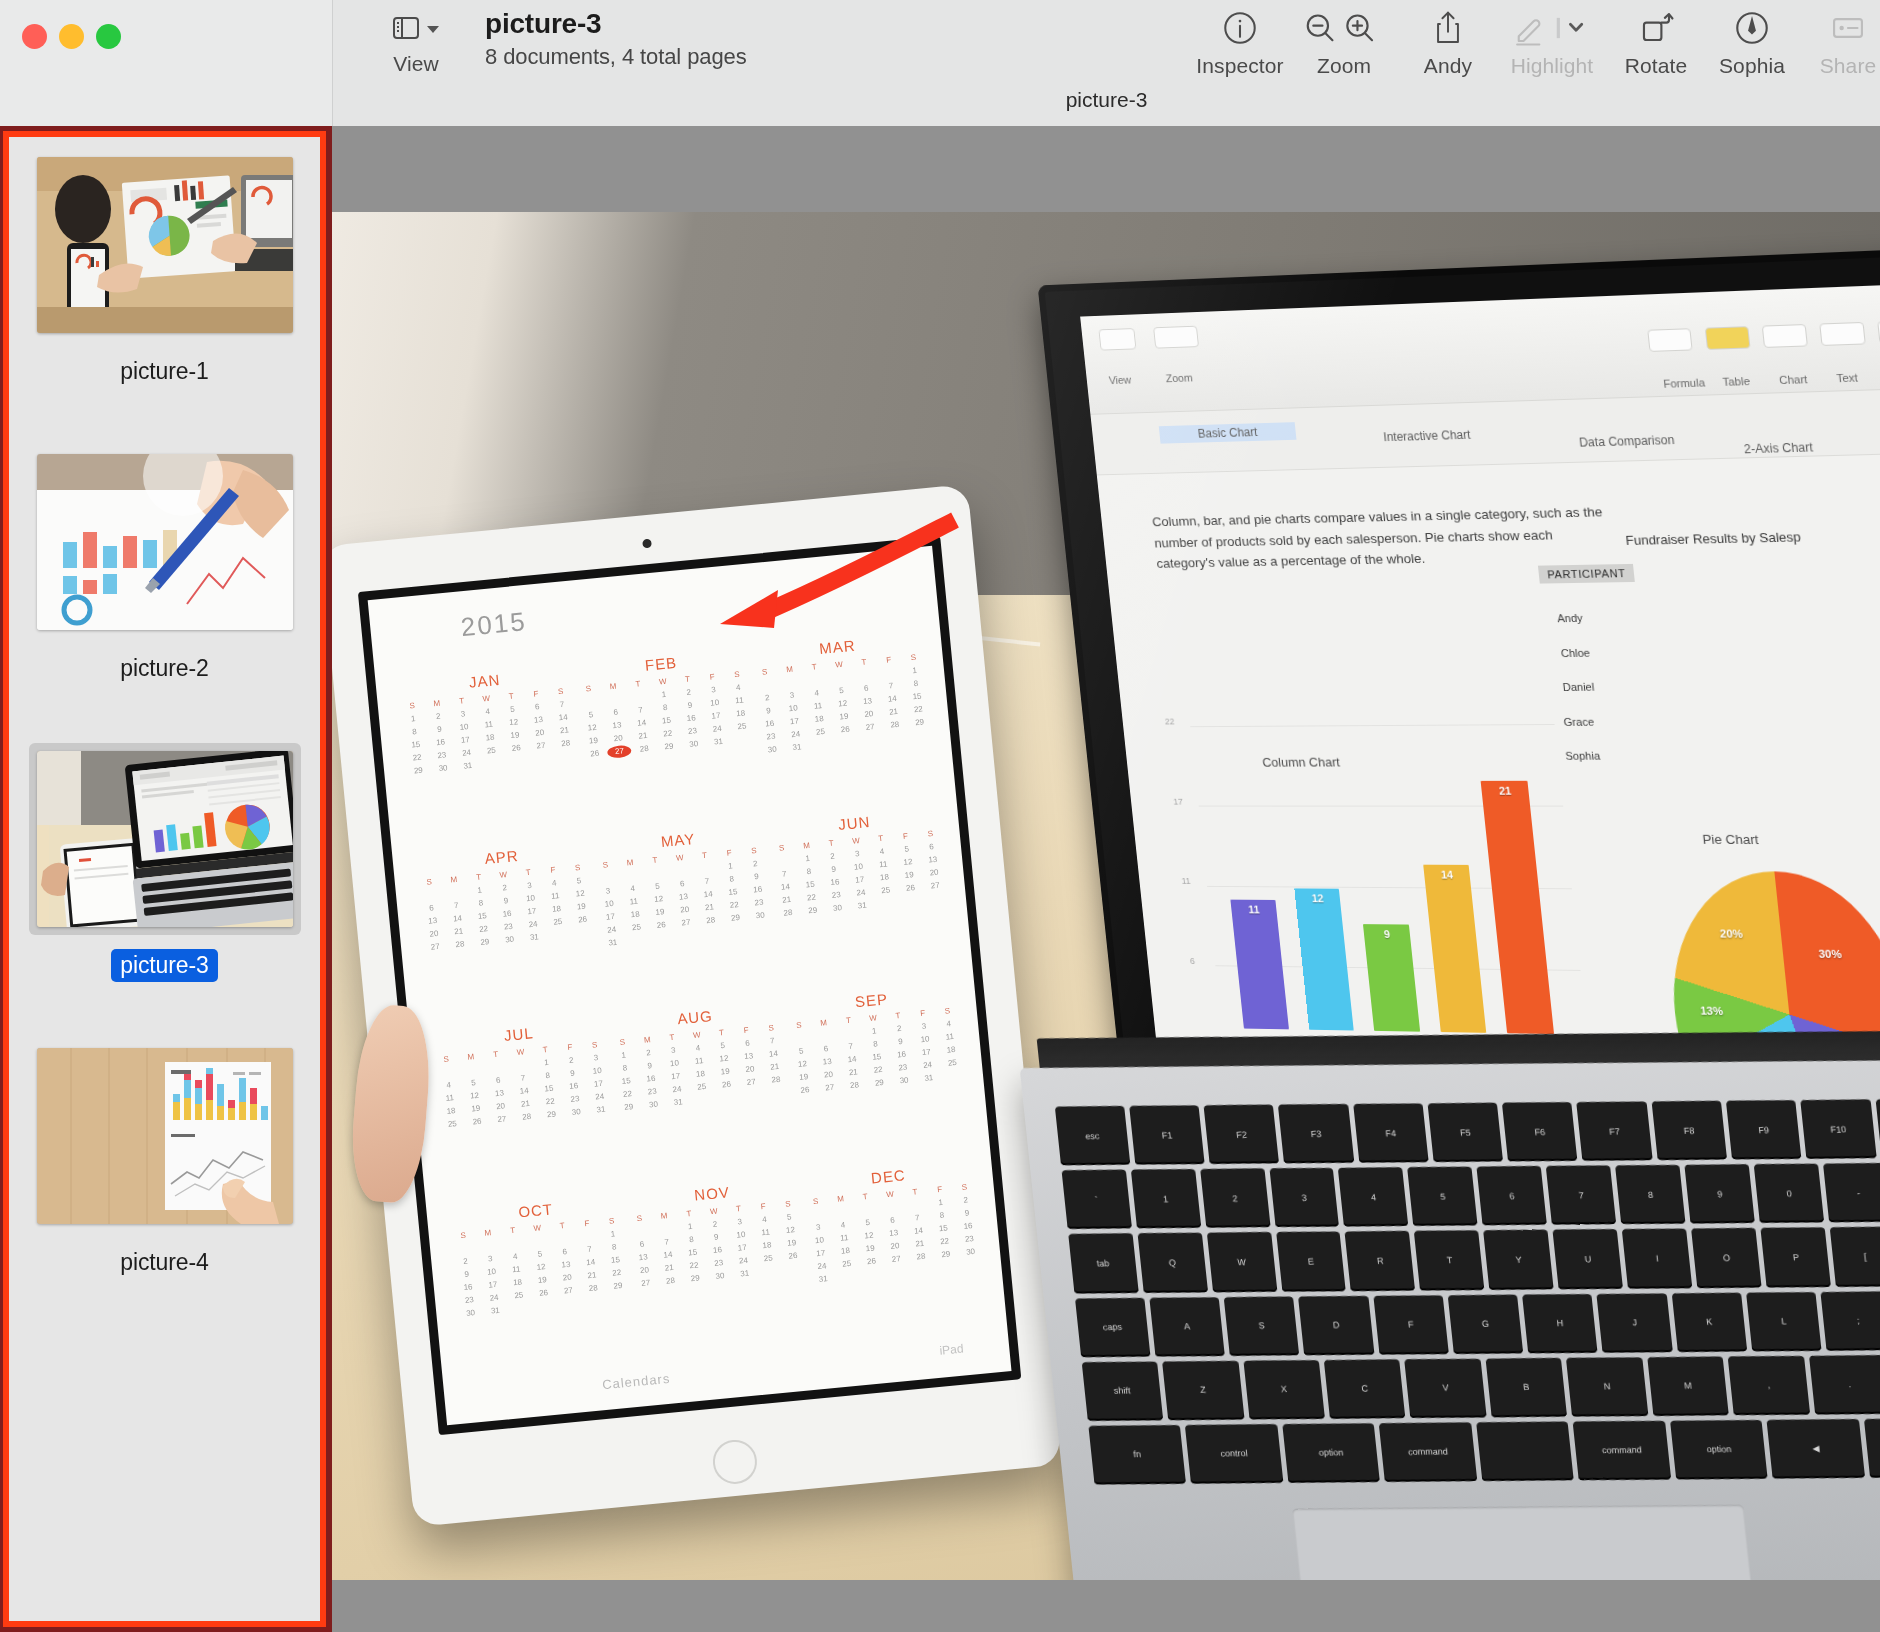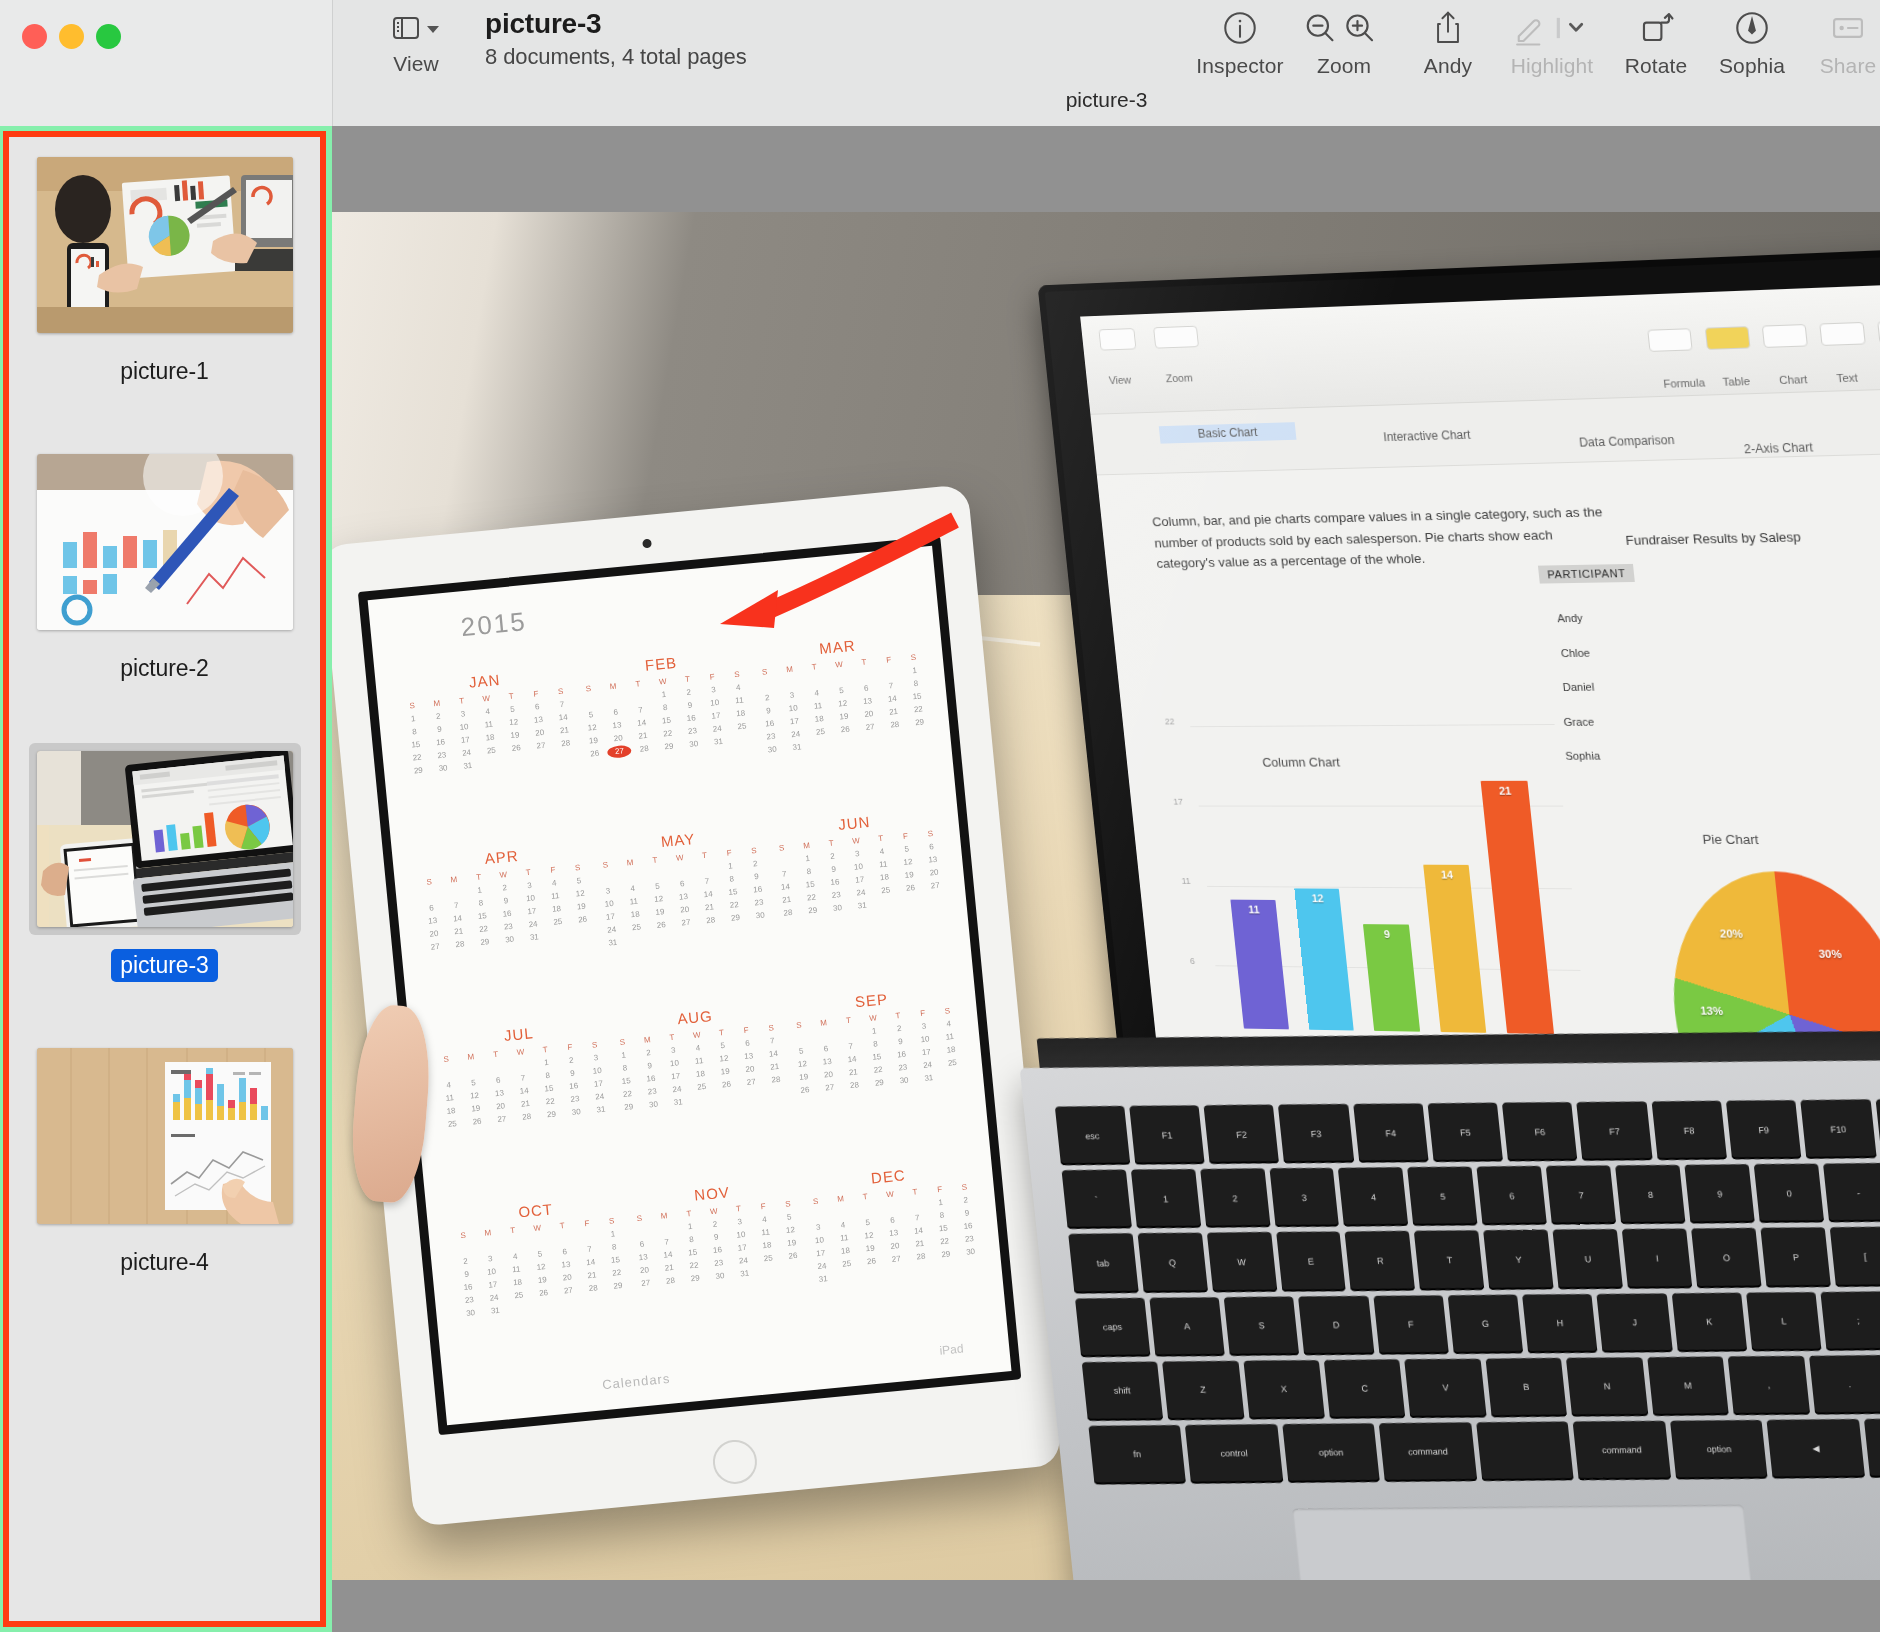--- a/index.html
+++ b/index.html
@@ -104,21 +104,21 @@
   .tb-btn .ico { height:44px; display:flex; align-items:center; justify-content:center; }
   .tb-btn.wide { width:112px; }
 
   
   #body-split { flex:1; display:flex; min-height:0; }
 
   
   #sidebar {
     flex:0 0 332px;
     position:relative;
-    background:#86efac;
+    background:#7f1d1d;
     overflow:hidden;
   }
   #sidebar-inner {
     position:absolute;
     left:3px; top:5px; right:6px; bottom:5px;
     background:#e6e6e6;
     border:6px solid #ff3b11;
     overflow:hidden;
   }
   #thumb-list {

